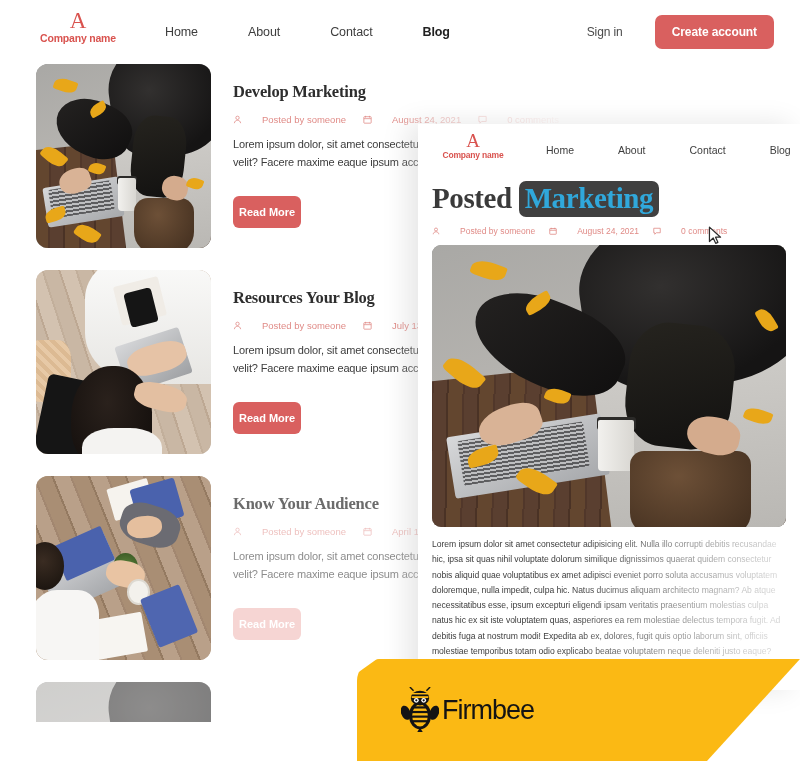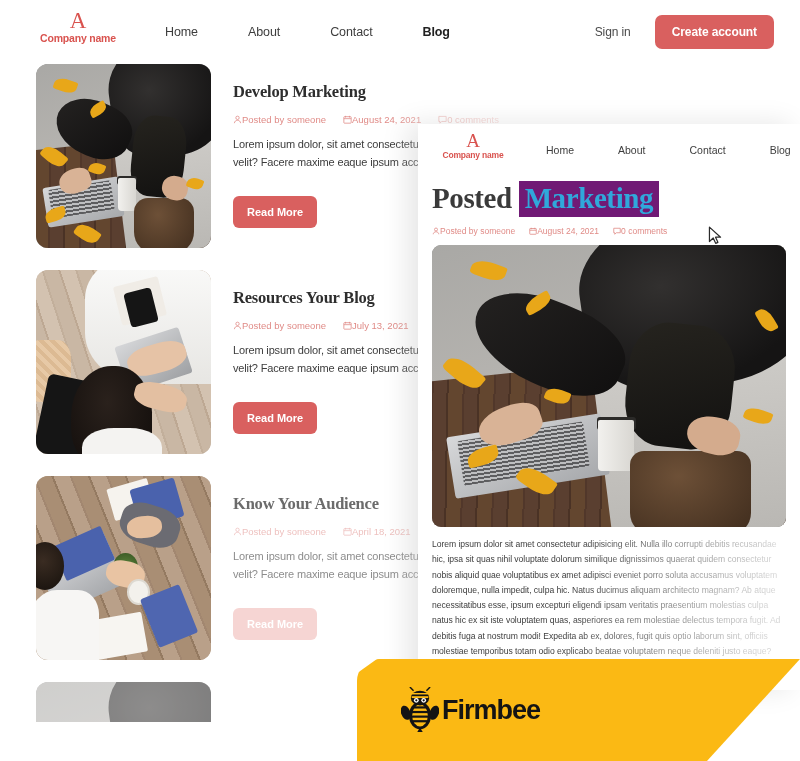--- a/index.html
+++ b/index.html
@@ -79,21 +79,21 @@
     white-space: nowrap;
   }
   .nav-link.active { font-weight: 700; color: #212121; }
 
   .nav-right {
     position: absolute;
     right: 26px; top: 0;
     height: 64px;
     display: flex;
     align-items: center;
-    gap: 24px;
+    gap: 32px;
   }
   .signin-link {
     font-size: 12px;
     color: #4a4a4a;
     text-decoration: none;
     letter-spacing: -0.1px;
   }
   .cta-button {
     background: #d9605f;
     color: #ffffff;
@@ -144,38 +144,38 @@
   }
   .post-meta {
     display: flex;
     align-items: center;
     gap: 17px;
     margin-top: 12px;
     font-size: 9.5px;
     color: #e08b87;
     white-space: nowrap;
   }
-  .meta-item { display: flex; align-items: center; gap: 0; }
+  .meta-item { display: flex; align-items: center; gap: 20px; }
   .meta-item svg { flex: 0 0 auto; display: block; }
   .post-excerpt {
     margin-top: 11px;
     font-size: 11px;
     line-height: 1.62;
     color: #3c3c3c;
     max-width: 400px;
     letter-spacing: -0.15px;
   }
   .read-more {
     margin-top: 13px;
     display: inline-block;
     background: #d9605f;
     color: #ffffff;
     border: none;
     border-radius: 6px;
-    padding: 10px 14px;
+    padding: 10px 6px;
     font-size: 11px;
     font-weight: 700;
     cursor: pointer;
     font-family: "Liberation Sans", sans-serif;
   }
 
   
   .post-card.faded .post-title { color: #6b6b6b; }
   .post-card.faded .post-meta  { color: #eec1bf; }
   .post-card.faded .post-excerpt { color: #8d8d8d; }
@@ -353,23 +353,24 @@
   .ov-title {
     margin: 6px 0 0 0;
     font-family: "Liberation Serif", serif;
     font-size: 29px;
     font-weight: 700;
     color: #3a3a3a;
     letter-spacing: -0.4px;
     white-space: nowrap;
   }
   .ov-title .sel {
-    background: #701a75;
+    background: #404040;
     color: #30a8db;
     padding: 1px 6px 3px 6px;
+    border-radius: 7px;
   }
   .ov-meta {
     display: flex; align-items: center; gap: 14px;
     margin-top: 11px;
     font-size: 8.5px;
     color: #e08b87;
     white-space: nowrap;
   }
   .ov-hero {
     margin-top: 9px;
@@ -422,21 +423,21 @@
   .fb-inner {
     position: absolute;
     left: 44px; top: 0;
     height: 102px;
     display: flex;
     align-items: center;
     gap: 14px;
   }
   .fb-wordmark {
     font-size: 27px;
-    font-weight: 700;
+    font-weight: 400;
     color: #141414;
     letter-spacing: -1px;
     font-family: "Liberation Sans", sans-serif;
   }
   .fb-logo-row { display: flex; align-items: center; gap: 3px; }
   .fb-icons { display: flex; align-items: center; gap: 17px; margin-left: 18px; }
 </style>
 </head>
 <body>
 

